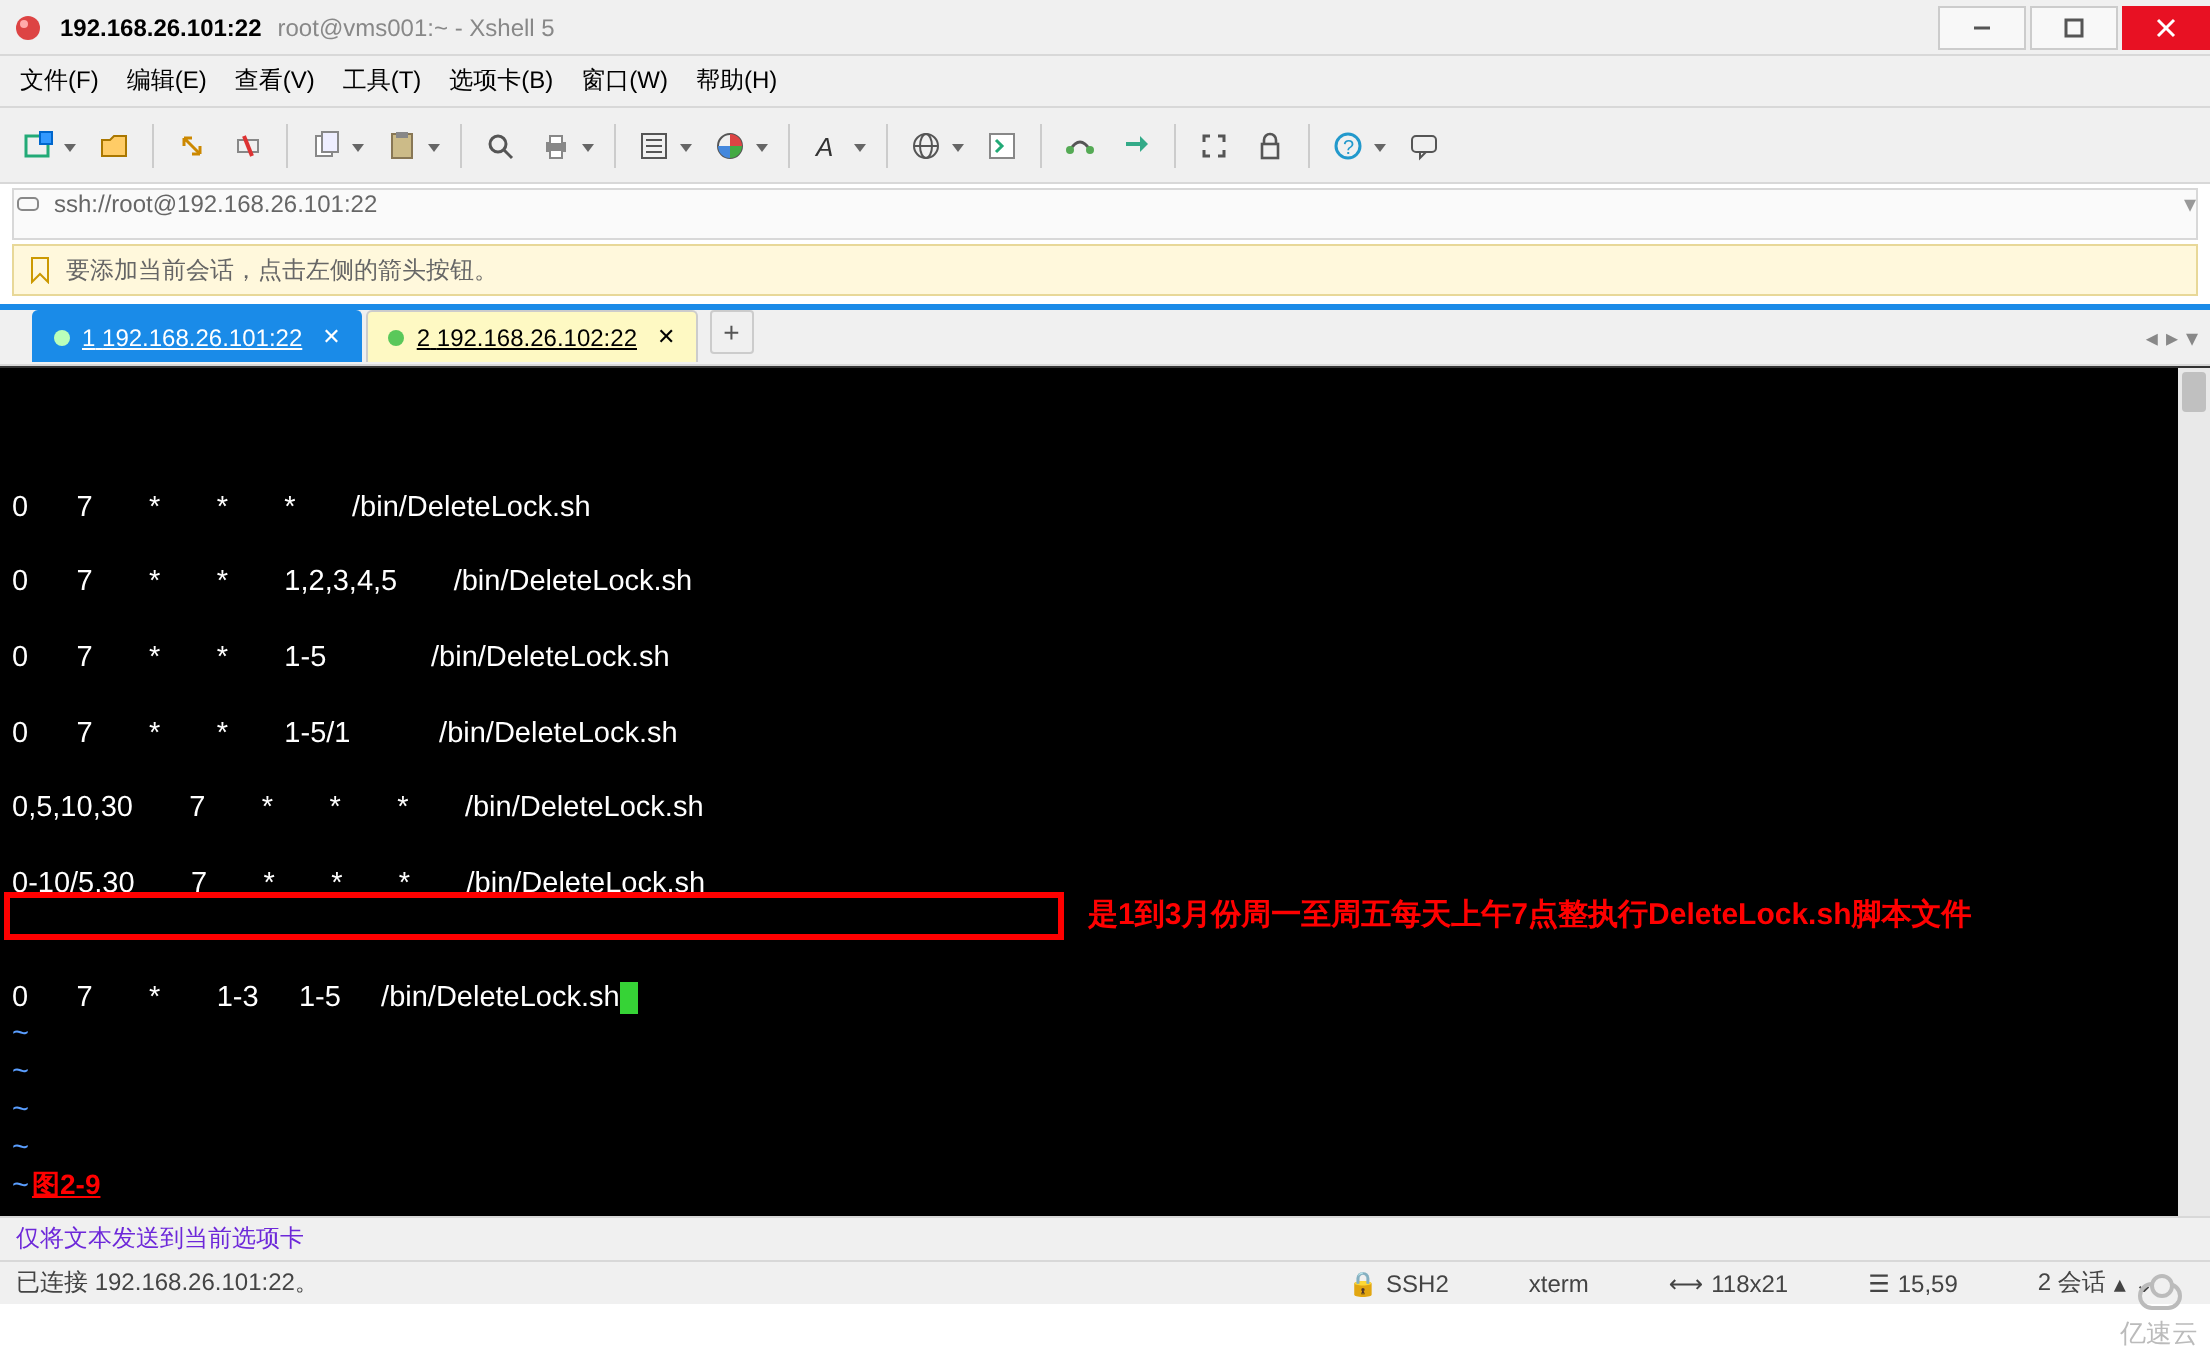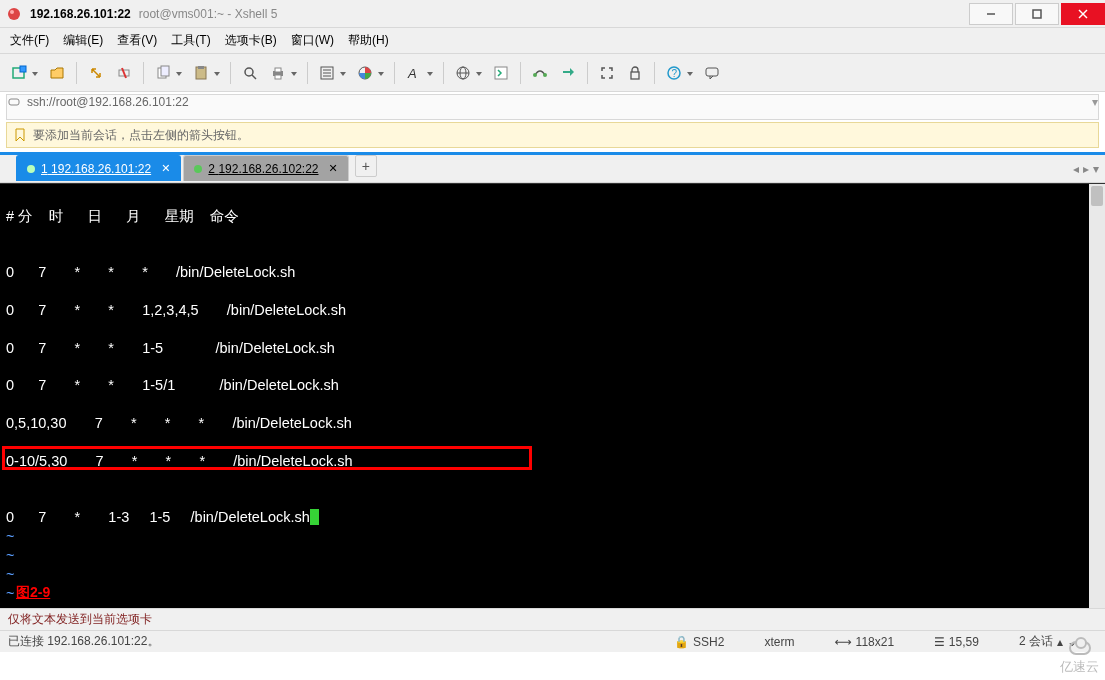--- a/index.html
+++ b/index.html
@@ -23,40 +23,40 @@
 .tool-btn.with-drop::after { content: ""; position: absolute; right: 3px; top: 12px; border-left: 3px solid transparent; border-right: 3px solid transparent; border-top: 4px solid #666; }
 .tool-sep { width: 1px; height: 22px; background: #ccc; margin: 0 4px; }
 
 .addrbar { height: 26px; background: #fafafa; border: 1px solid #d8d8d8; margin: 2px 6px; display: flex; align-items: flex-start; padding: 0 0; font-size: 12px; color: #666; }
 .addrbar .arrow { margin-left: auto; color: #999; }
 
 .hintbar { height: 26px; background: #fff8dc; border: 1px solid #e8d898; margin: 0 6px 4px 6px; display: flex; align-items: center; padding: 0 6px; font-size: 12px; color: #666; }
 
 .tab-strip-line { height: 3px; background: #1a8be8; margin: 0; }
 .tab-strip { height: 28px; background: #f0f0f0; display: flex; border-bottom: 1px solid #d8d8d8; padding-left: 16px; }
-.tab { height: 26px; display: flex; align-items: center; padding: 0 10px; font-size: 12px; border: 1px solid #ccc; border-bottom: none; background: #a3a3a3; margin-right: 2px; border-radius: 3px 3px 0 0; }
+.tab { height: 26px; display: flex; align-items: center; padding: 0 10px; font-size: 12px; border: 1px solid #ccc; border-bottom: none; background: #fef9c3; margin-right: 2px; border-radius: 3px 3px 0 0; }
 .tab.active { background: #1a8be8; color: #fff; border-color: #1a8be8; }
 .tab .dot { width: 8px; height: 8px; border-radius: 50%; background: #5ac85a; margin-right: 6px; }
 .tab.active .dot { background: #baffba; }
 .tab .tab-text { text-decoration: underline; }
 .tab .close-x { margin-left: 10px; font-size: 11px; }
 .tab-add { width: 22px; height: 22px; border: 1px solid #ccc; display: flex; align-items: center; justify-content: center; font-size: 14px; color: #555; margin-left: 4px; margin-bottom: 2px; border-radius: 2px; }
 .tab-nav-right { margin-left: auto; display: flex; align-items: center; padding-right: 6px; color: #888; font-size: 12px; gap: 4px; }
 
 .terminal-wrap { position: relative; height: 425px; background: #000; border-top: 1px solid #333; }
 .terminal { position: absolute; inset: 0 16px 0 0; color: #fff; font-family: Consolas, monospace; font-size: 14.5px; line-height: 1.3; padding: 4px 6px; white-space: pre; overflow: hidden; }
 .terminal .tilde { color: #5a9eff; }
 .scroll-track { position: absolute; right: 0; top: 0; bottom: 0; width: 16px; background: #e9e9e9; }
 .scroll-thumb { position: absolute; right: 2px; top: 2px; width: 12px; height: 20px; background: #c0c0c0; border-radius: 2px; }
 .redbox { position: absolute; border: 3px solid #ff0000; }
 .cursor-block { display: inline-block; width: 9px; height: 16px; background: #36d336; vertical-align: text-bottom; }
 .annotation { position: absolute; color: #ff0000; font-family: "Microsoft YaHei", sans-serif; font-size: 15px; font-weight: bold; }
 .figlabel { position: absolute; left: 16px; bottom: 6px; color: #ff0000; font-family: "Microsoft YaHei", sans-serif; font-size: 14px; font-weight: bold; text-decoration: underline; }
 
-.bottom-hint { height: 22px; background: #f0f0f0; border-top: 1px solid #d8d8d8; font-size: 12px; color: #7f1d1d; padding: 0 8px; display: flex; align-items: center; }
+.bottom-hint { height: 22px; background: #f0f0f0; border-top: 1px solid #d8d8d8; font-size: 12px; color: #6d28d9; padding: 0 8px; display: flex; align-items: center; }
 .statusbar { height: 22px; background: #f0f0f0; border-top: 1px solid #d8d8d8; font-size: 12px; color: #444; display: flex; align-items: center; padding: 0 8px; }
 .statusbar .seg { margin-right: 20px; display: flex; align-items: center; gap: 4px; }
 .statusbar .right { margin-left: auto; display: flex; gap: 20px; align-items: center; }
 .watermark { position: absolute; right: 6px; bottom: 4px; font-size: 13px; color: #bbb; font-family: sans-serif; display: flex; align-items: center; gap: 3px; flex-direction: column; }
 .watermark .cloud { width: 22px; height: 14px; border: 2px solid #bbb; border-radius: 10px; position: relative; }
 .watermark .cloud::before { content: ""; position: absolute; width: 8px; height: 8px; border: 2px solid #bbb; border-radius: 50%; top: -6px; left: 4px; background: #f0f0f0; }
 </style>
 </head>
 <body>
 
@@ -255,21 +255,20 @@
   <div class="tab-add">+</div>
   <div class="tab-nav-right">
     <span>◂</span>
     <span>▸</span>
     <span>▾</span>
   </div>
 </div>
 
 <div class="terminal-wrap">
   <div class="terminal">
-<span># 分    时      日      月      星期    命令</span>
 <span id="term-lines">
 
 0      7       *       *       *       /bin/DeleteLock.sh
 
 0      7       *       *       1,2,3,4,5       /bin/DeleteLock.sh
 
 0      7       *       *       1-5             /bin/DeleteLock.sh
 
 0      7       *       *       1-5/1           /bin/DeleteLock.sh
 
@@ -280,20 +279,21 @@
 </span>
 <span>0      7       *       1-3     1-5     /bin/DeleteLock.sh</span><span class="cursor-block"></span>
 <span class="tilde">~</span>
 <span class="tilde">~</span>
 <span class="tilde">~</span>
 <span class="tilde">~</span>
 <span class="tilde">~</span>
 
   </div>
   <div class="redbox" style="left:2px; top:262px; width:530px; height:24px;"></div>
+  <div class="annotation" style="left:544px; top:264px;">是1到3月份周一至周五每天上午7点整执行DeleteLock.sh脚本文件</div>
   <div class="figlabel">图2-9</div>
   <div class="scroll-track">
       <div class="scroll-thumb"></div>
     </div>
 </div>
 
 <div class="bottom-hint">
   <span>仅将文本发送到当前选项卡</span>
 </div>
 

